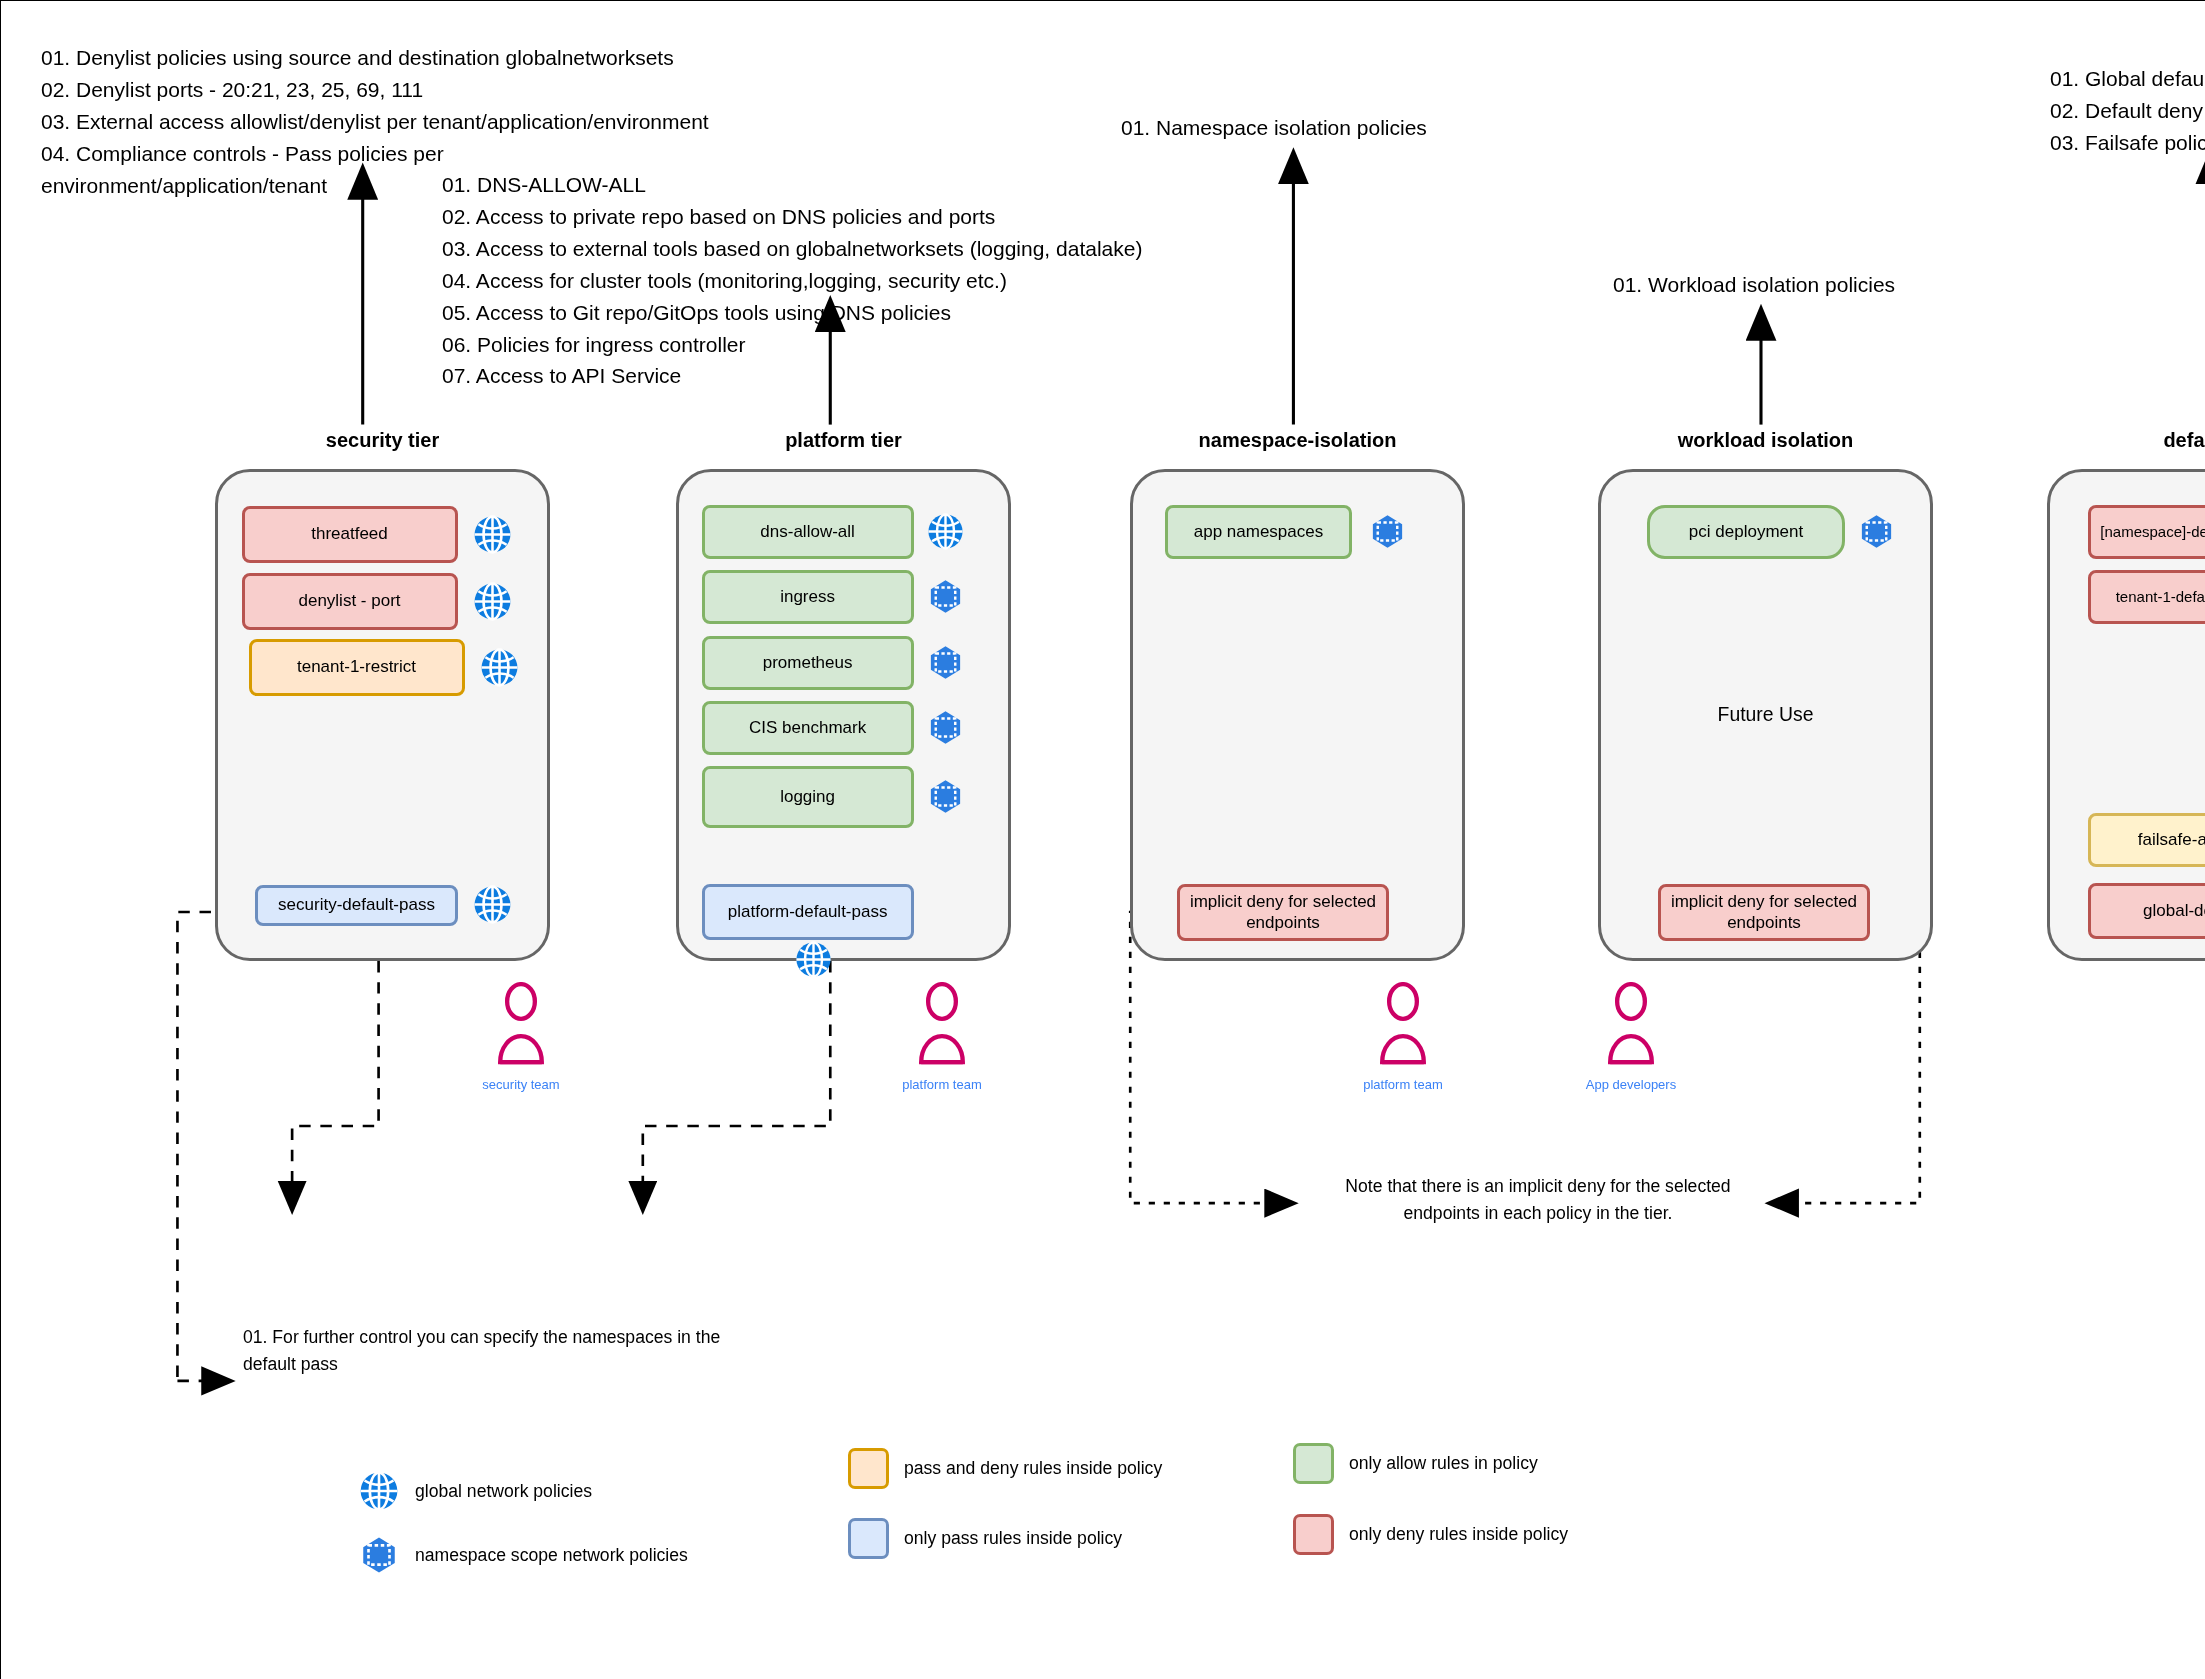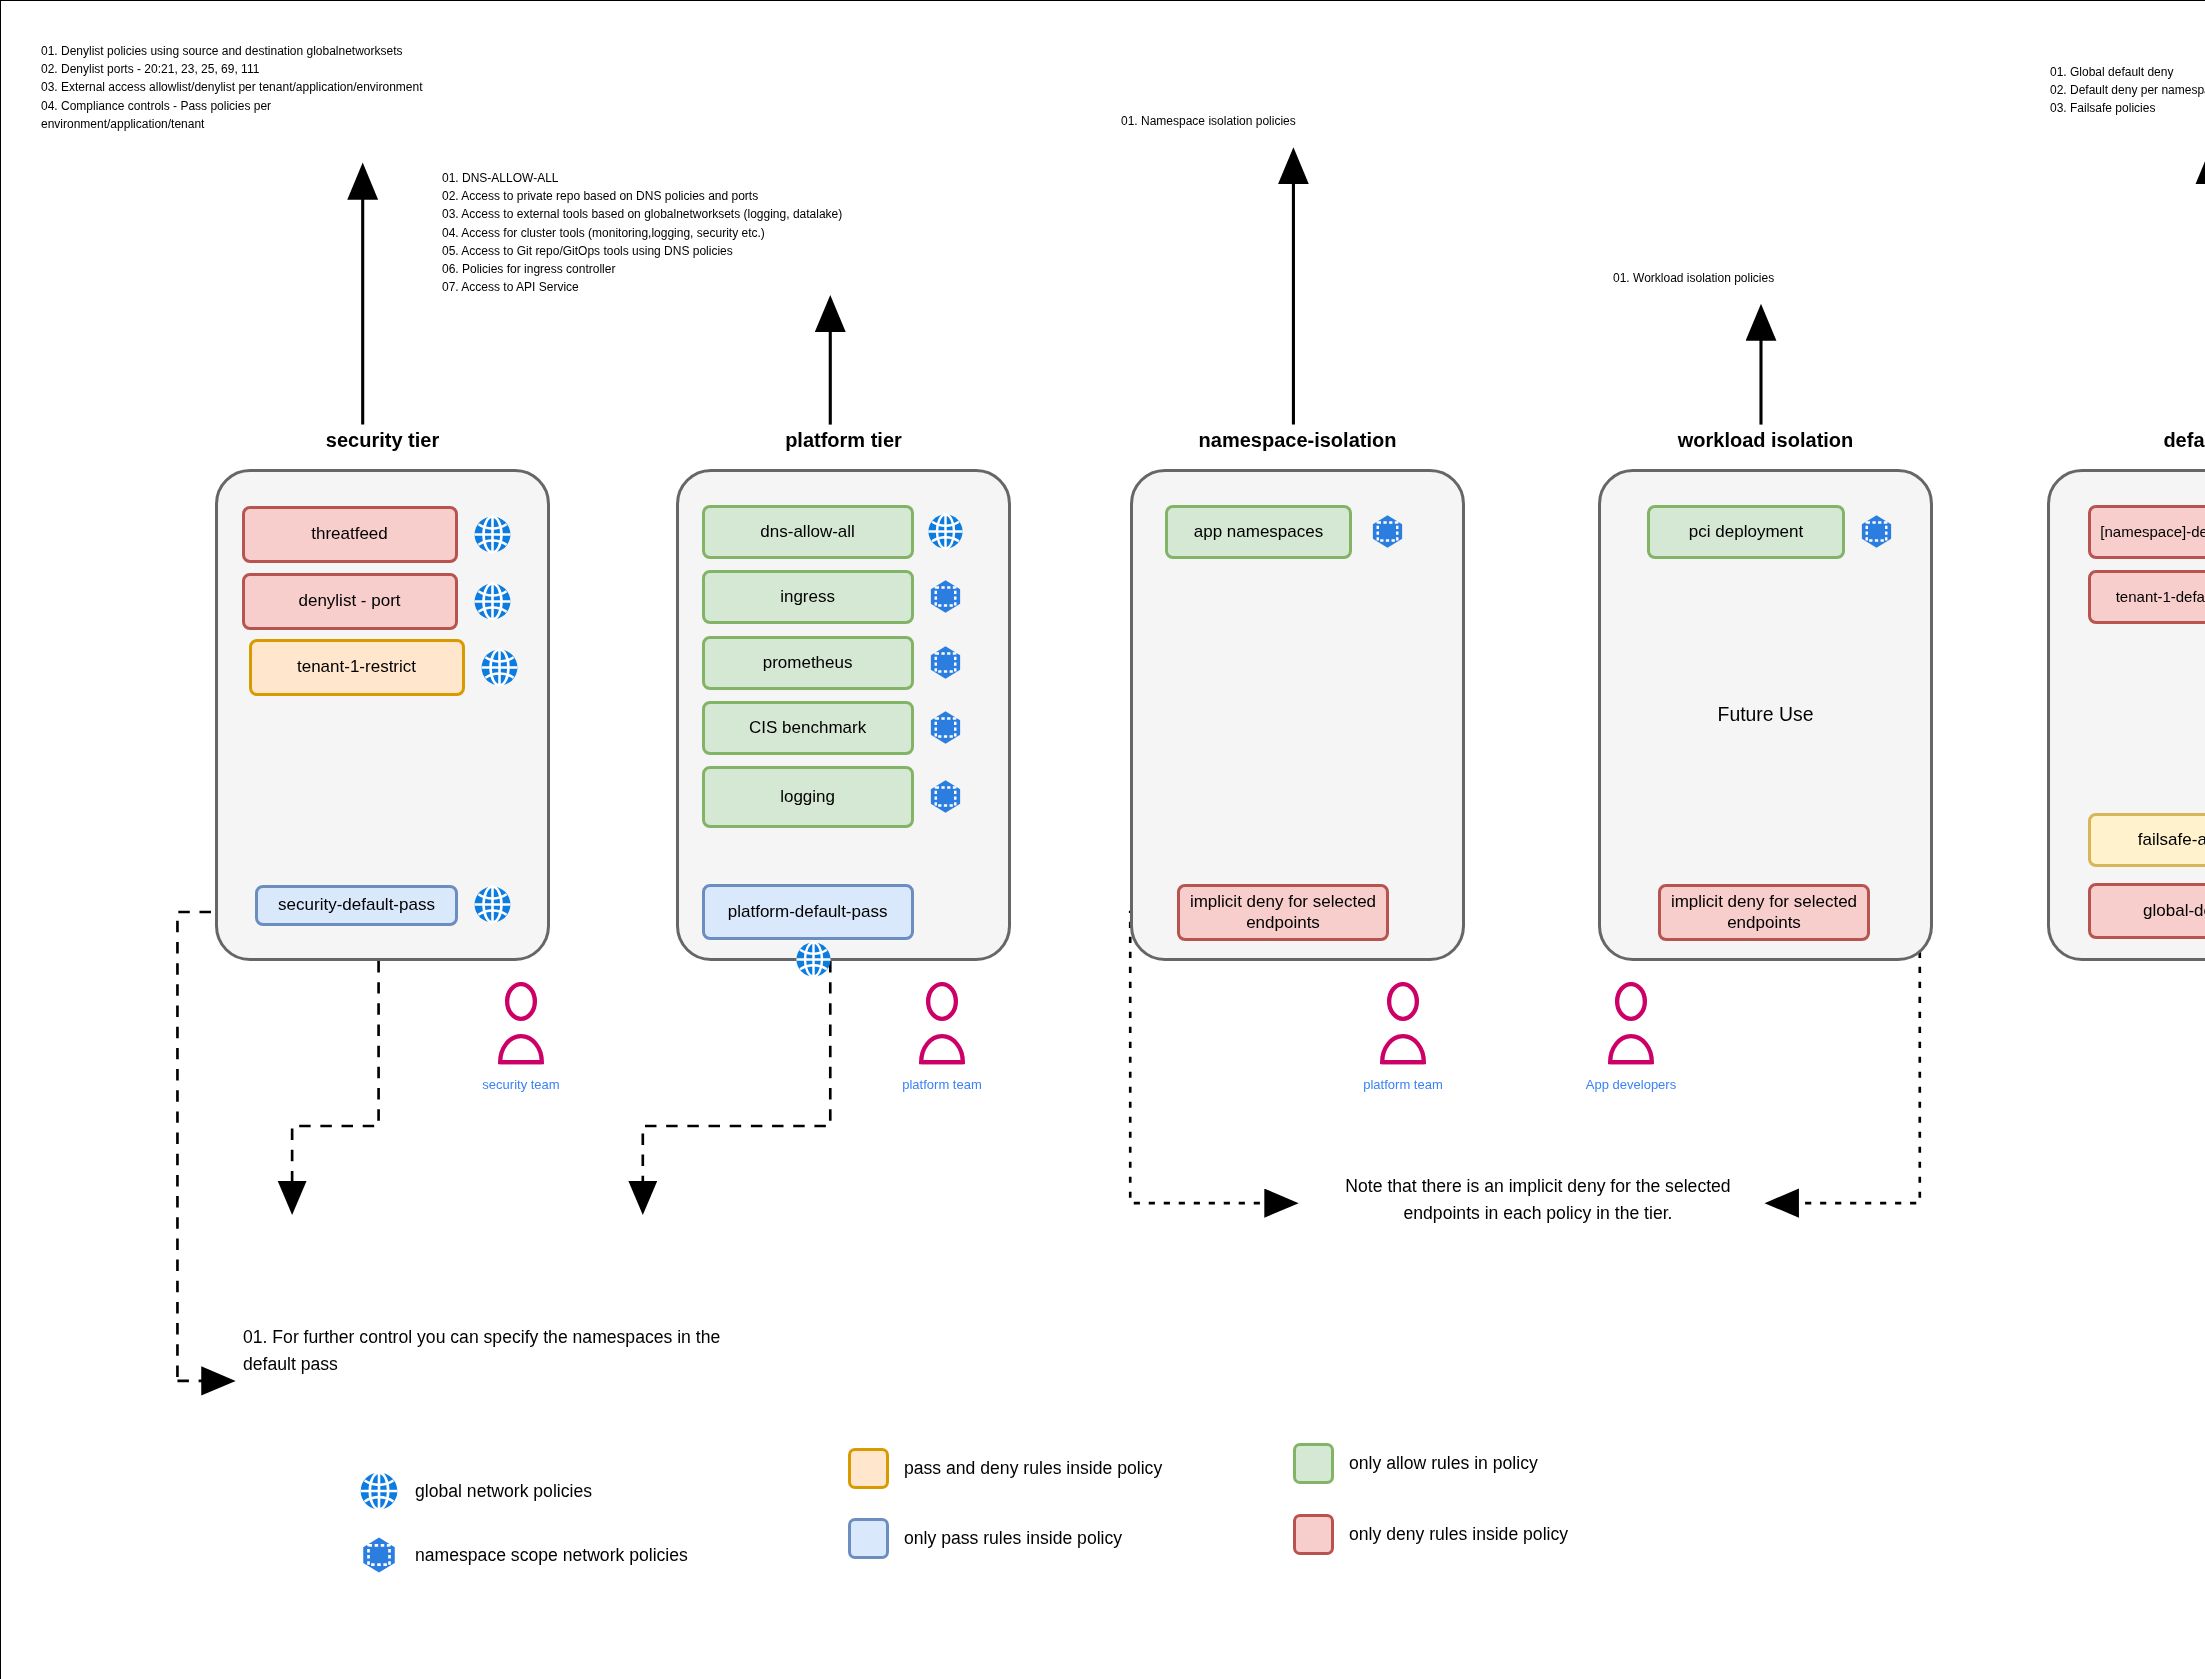--- a/index.html
+++ b/index.html
@@ -1,20 +1,20 @@
 <!DOCTYPE html>
 <html style="font-size:7px"><head>
 <meta charset="utf-8">
 <style>
   html,body{margin:0;padding:0;background:#ffffff;}
   body{font-family:"Liberation Sans",sans-serif;}
   #canvas{position:relative;width:2756px;height:1680px;background:#ffffff;
           border:1.8px solid #000;box-sizing:border-box;overflow:hidden;}
 
-  .anno{position:absolute;font-size:12px;line-height:1.52;color:#000;white-space:pre-line;}
+  .anno{position:absolute;font-size:21px;line-height:1.52;color:#000;white-space:pre-line;}
   .note{position:absolute;font-size:17.6px;line-height:1.52;color:#000;white-space:pre-line;}
   .note.c{text-align:center;}
 
   
   .tier{position:absolute;}
   .tier-title{position:absolute;left:0;right:0;top:-40px;text-align:center;
               font-size:20px;font-weight:bold;color:#000;}
   .tier-box{position:absolute;left:0;top:0;width:100%;height:100%;
             background:#f5f5f5;border:3.1px solid #666666;border-radius:35px;
             box-sizing:border-box;}
@@ -273,21 +273,21 @@
     <div class="policy-row" style="left:47px;top:415px;">
       <div class="policy p-deny" style="width:212px;height:57px;">implicit deny for selected endpoints</div>
     </div>
   </div>
 
   <div class="tier" style="left:1597px;top:468px;width:335px;height:492px;">
     <div class="tier-title">workload isolation</div>
     <div class="tier-box"></div>
 
     <div class="policy-row" style="left:49px;top:36px;">
-      <div class="policy p-allow" style="width:198px;height:54px;">pci deployment</div>
+      <div class="policy p-allow" style="width:198px;height:54px;border-radius:18px;">pci deployment</div>
       <span class="icon" style="margin-left:11.5px;">
         <svg width="39" height="39" viewBox="0 0 48 48">
           <path d="M24 4 L42 15 L42 33 L24 44 L6 33 L6 15 Z" fill="#2b7de0"></path>
           <rect x="12" y="13" width="24" height="22" fill="none" stroke="#fff" stroke-width="3" stroke-dasharray="4 3"></rect>
         </svg>
       </span>
     </div>
 
     <div class="future" style="top:234px;">Future Use</div>
 

